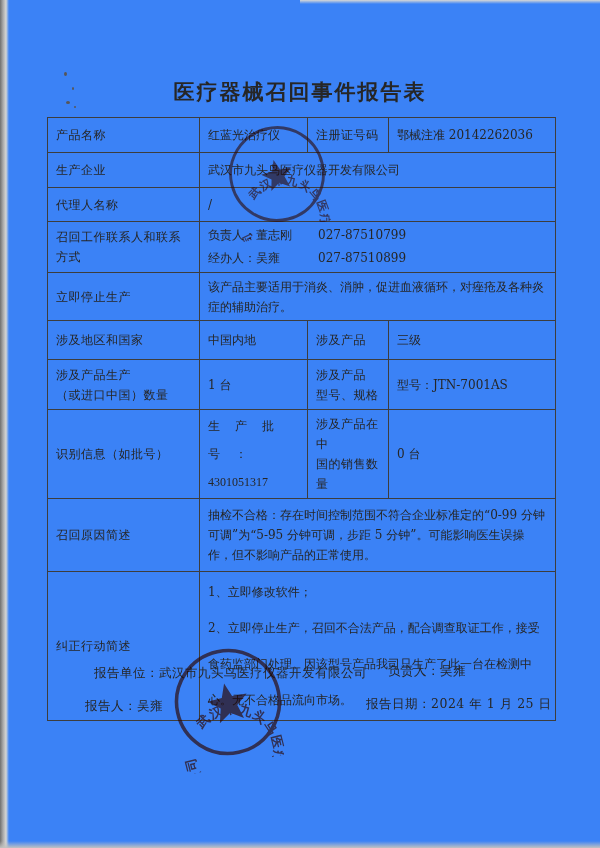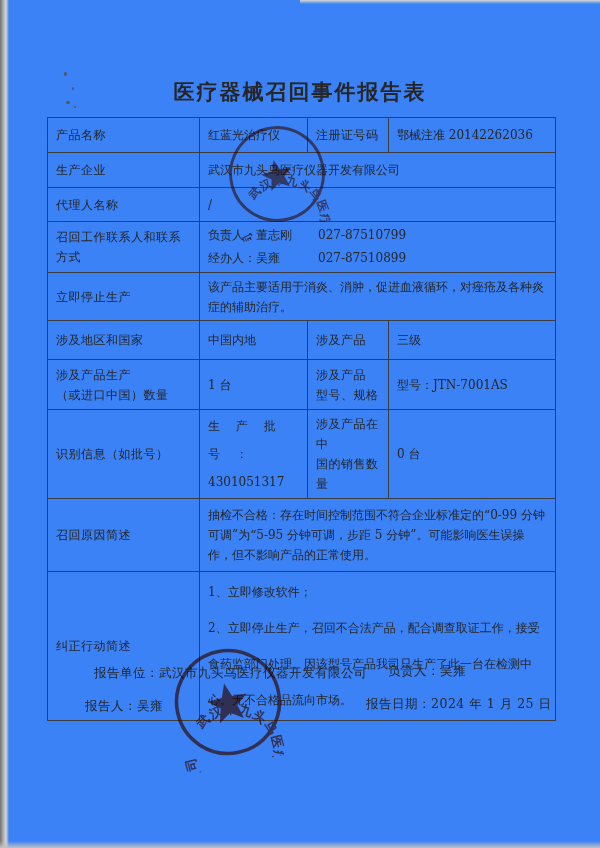--- a/index.html
+++ b/index.html
@@ -22,21 +22,21 @@
   table.form{position:absolute;left:47px;top:117px;width:508px;border-collapse:collapse;table-layout:fixed;}
   table.form td{border:1.5px solid #3d3d3d;padding:2px 8px;font-size:12px;vertical-align:middle;
     word-break:break-all;line-height:20px;}
   td.lbl{letter-spacing:0.5px;}
   .line2{line-height:22px;}
   .lh24{line-height:24px;}
   .lh25{line-height:25px;}
   .para36 p{margin:0;line-height:36px;}
   .contact-row{display:flex;line-height:23px;}
   .contact-row .nm{width:110px;}
-  .batch div{line-height:28px;}
+  .batch div{line-height:28px;font-family:Liberation Serif, serif;}
   .batch .spread{letter-spacing:6px;}
 
   .footer-item{position:absolute;font-size:12.5px;letter-spacing:0.5px;}
 
   .stamp{position:absolute;pointer-events:none;mix-blend-mode:multiply;}
   .stamp-mid{left:219px;top:116px;width:116px;height:116px;opacity:.78;transform:rotate(-14deg);}
   .stamp-bottom{left:165px;top:639px;width:126px;height:126px;opacity:.88;transform:rotate(-12deg);}
 </style>
 </head>
 <body>

